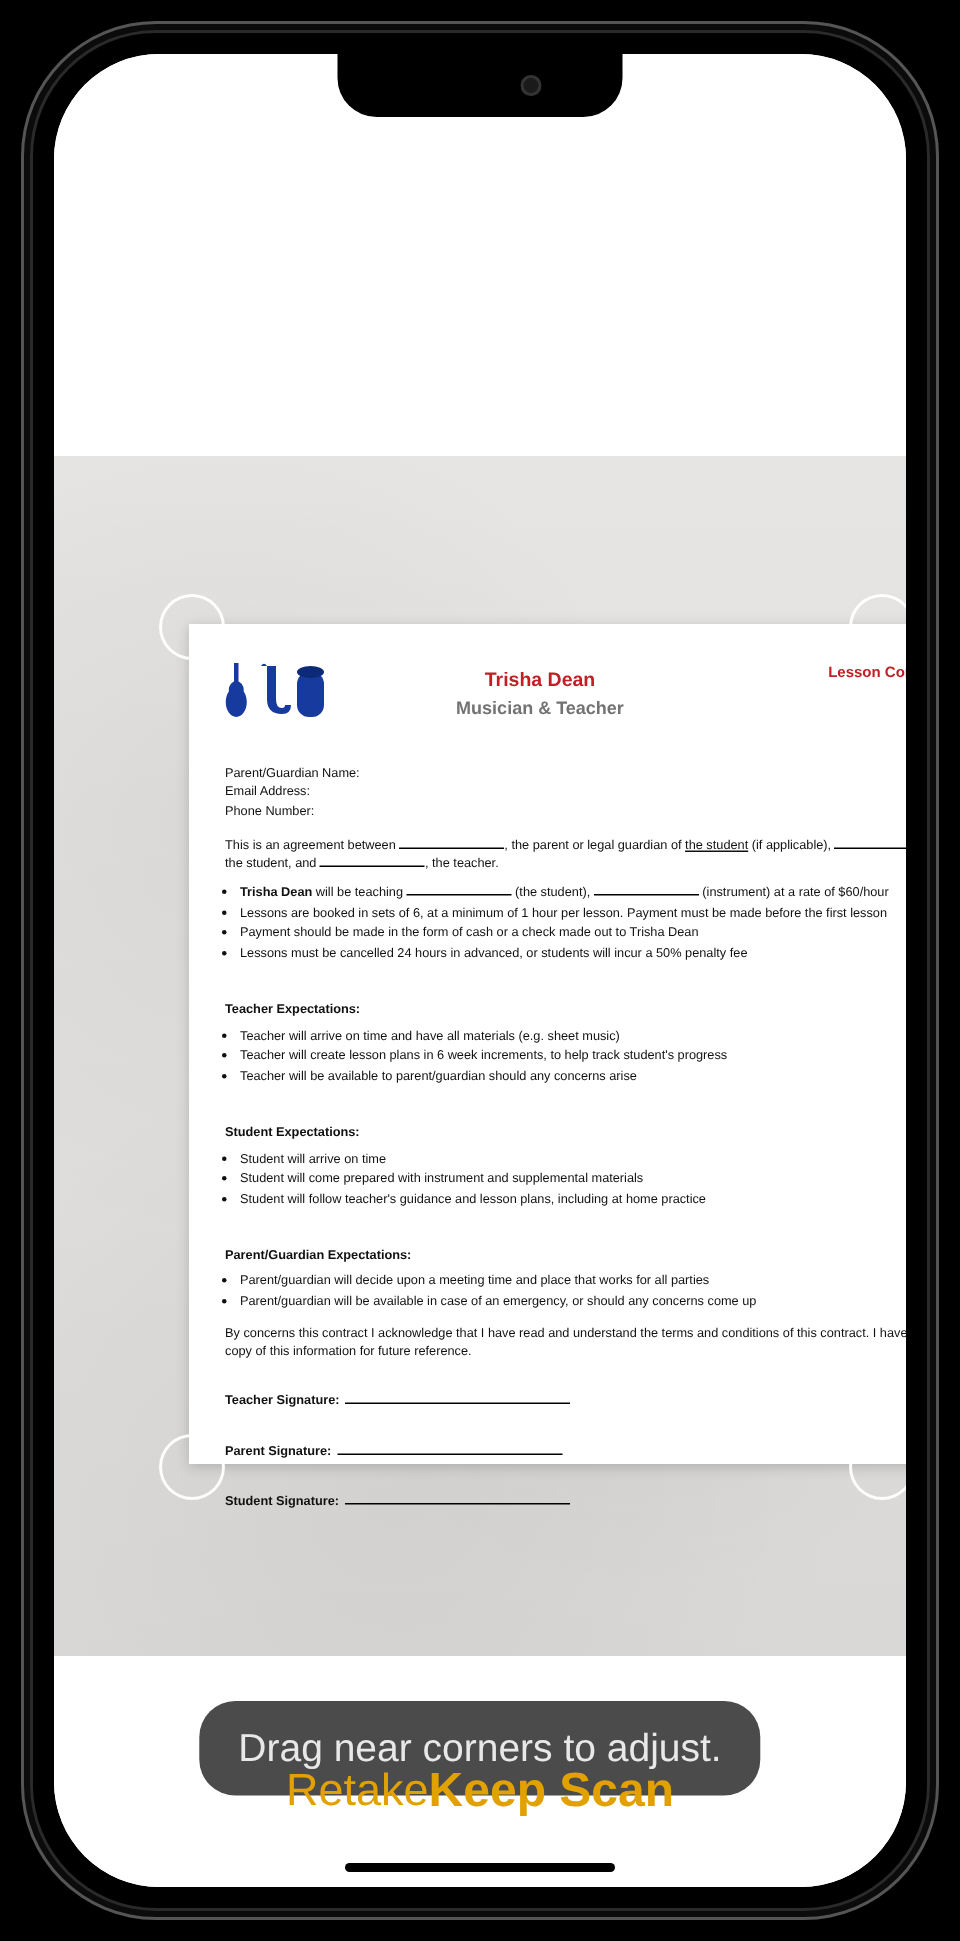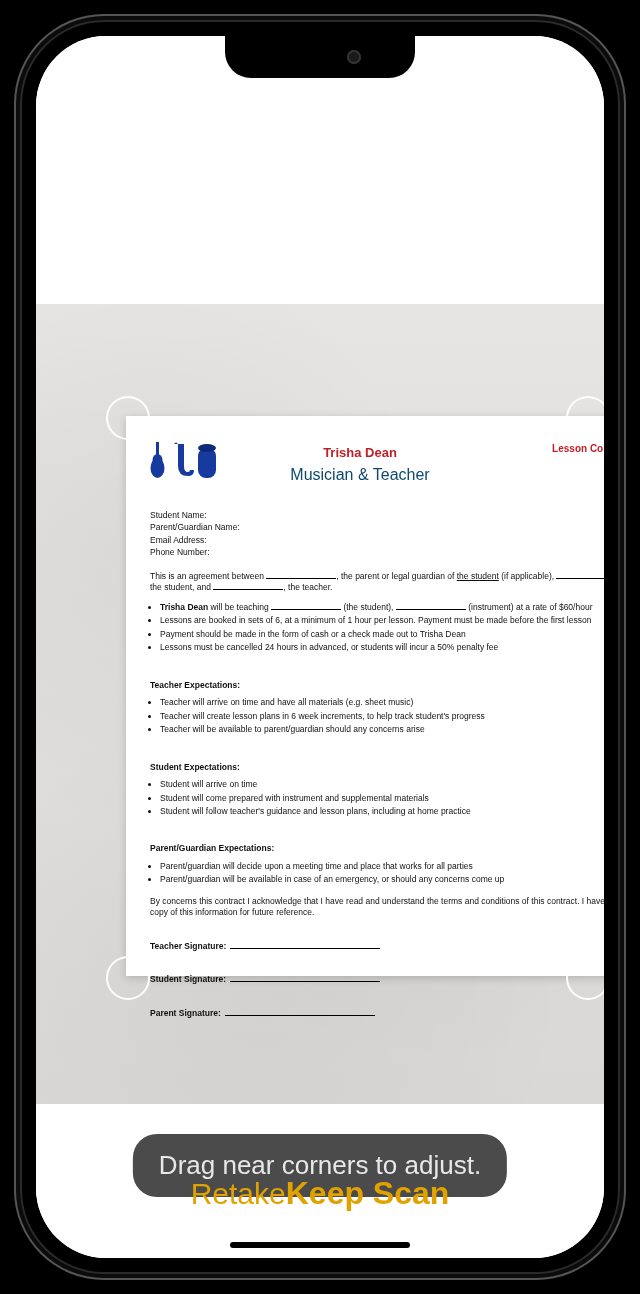--- a/index.html
+++ b/index.html
@@ -49,21 +49,21 @@
   .doc {
     position:absolute; left:90px; top:112px; width:529px; height:560px;
     background:#fff; box-shadow: 0 2px 8px rgba(0,0,0,0.18);
     padding: 22px 24px 20px 24px;
     font-size: 8.5px; color:#111; line-height:1.35;
   }
   .doc-header { position:relative; height:62px; margin-bottom:10px; }
   .logo { position:absolute; left:0; top:0; }
   .title-block { position:absolute; left:110px; top:6px; text-align:center; width:200px; }
   .title-block .name { color:#c11e25; font-weight:700; font-size:13px; }
-  .title-block .role { color:#0c4a6e; font-weight:400; font-size:16px; margin-top:2px; }
+  .title-block .role { color:#737373; font-weight:700; font-size:12px; margin-top:2px; }
   .tag { position:absolute; right:0; top:4px; color:#c11e25; font-weight:700; font-size:10px; }
   .fields { margin-top:6px; margin-bottom:12px; }
   .fields div { margin:1px 0; }
   .fields .em { }
   .para { margin: 8px 0; }
   .bullets { margin: 6px 0 10px 0; padding-left: 10px; }
   .bullets li { margin: 2px 0; list-style: disc; }
   .sect { font-weight:700; margin-top:26px; }
   .sig { margin-top:22px; font-weight:700; }
   .sig span.line { display:inline-block; border-bottom:1px solid #000; width:150px; margin-left:4px; vertical-align:baseline; }
@@ -127,21 +127,20 @@
               </svg>
             </div>
             <div class="title-block">
               <div class="name">Trisha Dean</div>
               <div class="role">Musician &amp; Teacher</div>
             </div>
             <div class="tag">Lesson Contract</div>
           </div>
 
           <div class="fields">
-            <div>Student Name:</div>
             <div class="em">Parent/Guardian Name:</div>
             <div>Email Address:</div>
             <div>Phone Number:</div>
           </div>
 
           <div class="para">
             <span>This is an agreement between </span><span class="blank"></span><span>, the parent or legal guardian of </span><span class="u">the student</span><span> (if applicable), </span><span class="blank"></span><span>, the student, and </span><span class="blank"></span><span>, the teacher.</span>
           </div>
 
           <ul class="bullets">
@@ -167,22 +166,22 @@
 
           <div class="sect">Parent/Guardian Expectations:</div>
           <ul class="bullets">
             <li>Parent/guardian will decide upon a meeting time and place that works for all parties</li>
             <li>Parent/guardian will be available in case of an emergency, or should any concerns come up</li>
           </ul>
 
           <div class="para">By concerns this contract I acknowledge that I have read and understand the terms and conditions of this contract. I have a copy of this information for future reference.</div>
 
           <div class="sig"><span>Teacher Signature:</span><span class="line"></span></div>
+          <div class="sig"><span>Parent Signature:</span><span class="line"></span></div>
           <div class="sig"><span>Student Signature:</span><span class="line"></span></div>
-          <div class="sig"><span>Parent Signature:</span><span class="line"></span></div>
         </div>
 
         <div class="handle h-tl"></div>
         <div class="handle h-tr"></div>
         <div class="handle h-bl"></div>
         <div class="handle h-br"></div>
       </div>
 
       <div class="bottom-white">
         <div class="tip">Drag near corners to adjust.</div>

